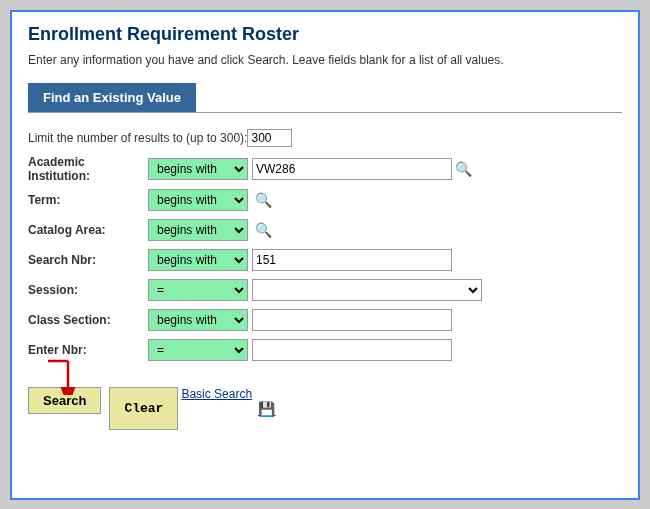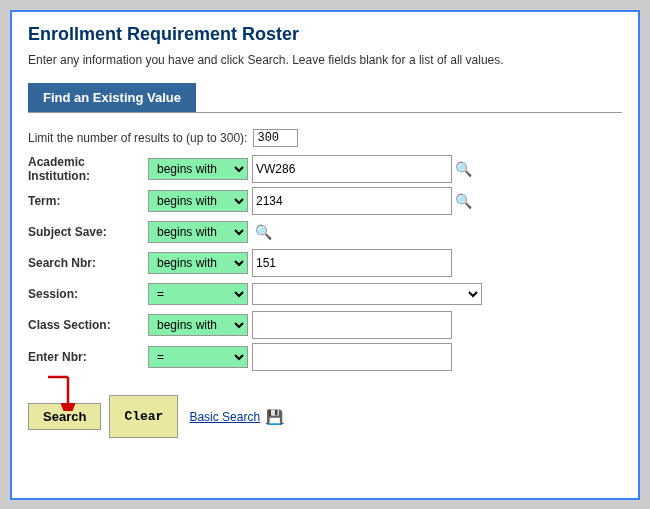--- a/index.html
+++ b/index.html
@@ -71,25 +71,23 @@
     .limit-row {
       display: flex;
       align-items: center;
       margin-bottom: 8px;
       font-size: 12px;
       color: #333;
     }
 
     .limit-row input {
       width: 45px;
-      margin-left: 6px;
       border: 1px solid #999;
       padding: 1px 3px;
       font-size: 12px;
-      font-family: Liberation Mono, monospace;
     }
 
     .field-row {
       display: flex;
       align-items: center;
       margin-bottom: 4px;
       min-height: 26px;
     }
 
     .field-label {
@@ -112,42 +110,41 @@
       margin-right: 4px;
       height: 22px;
       background: #86efac;
     }
 
     .value-input {
       width: 200px;
       border: 1px solid #999;
       padding: 1px 3px;
       font-size: 12px;
-      height: 28px;
+      height: 22px;
     }
 
     .lookup-icon {
       margin-left: 3px;
       cursor: pointer;
       color: #333;
       font-size: 14px;
     }
 
     .session-select {
       width: 230px;
       font-size: 12px;
       border: 1px solid #999;
       padding: 1px 2px;
       height: 22px;
       background: #fff;
     }
 
     .buttons-row {
       display: flex;
-      align-items: center;
       margin-top: 14px;
       gap: 0;
       position: relative;
     }
 
     .arrow-container {
       position: relative;
       margin-right: 4px;
     }
 
@@ -176,21 +173,21 @@
       cursor: pointer;
       color: #000;
       margin-left: 4px;
       font-family: Liberation Mono, monospace;
     }
 
     .link-basic-search {
       color: #003399;
       text-decoration: underline;
       font-size: 12px;
-      margin-left: 11px;
+      margin-left: 3px;
       cursor: pointer;
     }
 
     .link-save-search {
       color: #003399;
       text-decoration: underline;
       font-size: 12px;
       margin-left: 6px;
       cursor: pointer;
       display: flex;
@@ -232,26 +229,25 @@
       <span class="lookup-icon">🔍</span>
     </div>
 
     <div class="field-row">
       <div class="field-label">Term:</div>
       <select class="operator-select">
         <option>begins with</option>
         <option>=</option>
         <option>contains</option>
       </select>
-      <input type="text" class="value-input" value="2134" style="">
       <span class="lookup-icon">🔍</span>
     </div>
 
     <div class="field-row">
-      <div class="field-label">Subject Save:</div>
+      <div class="field-label">Catalog Area:</div>
       <select class="operator-select">
         <option>begins with</option>
         <option>=</option>
         <option>contains</option>
       </select>
       <span class="lookup-icon">🔍</span>
     </div>
 
     <div class="field-row">
       <div class="field-label">Search Nbr:</div>

